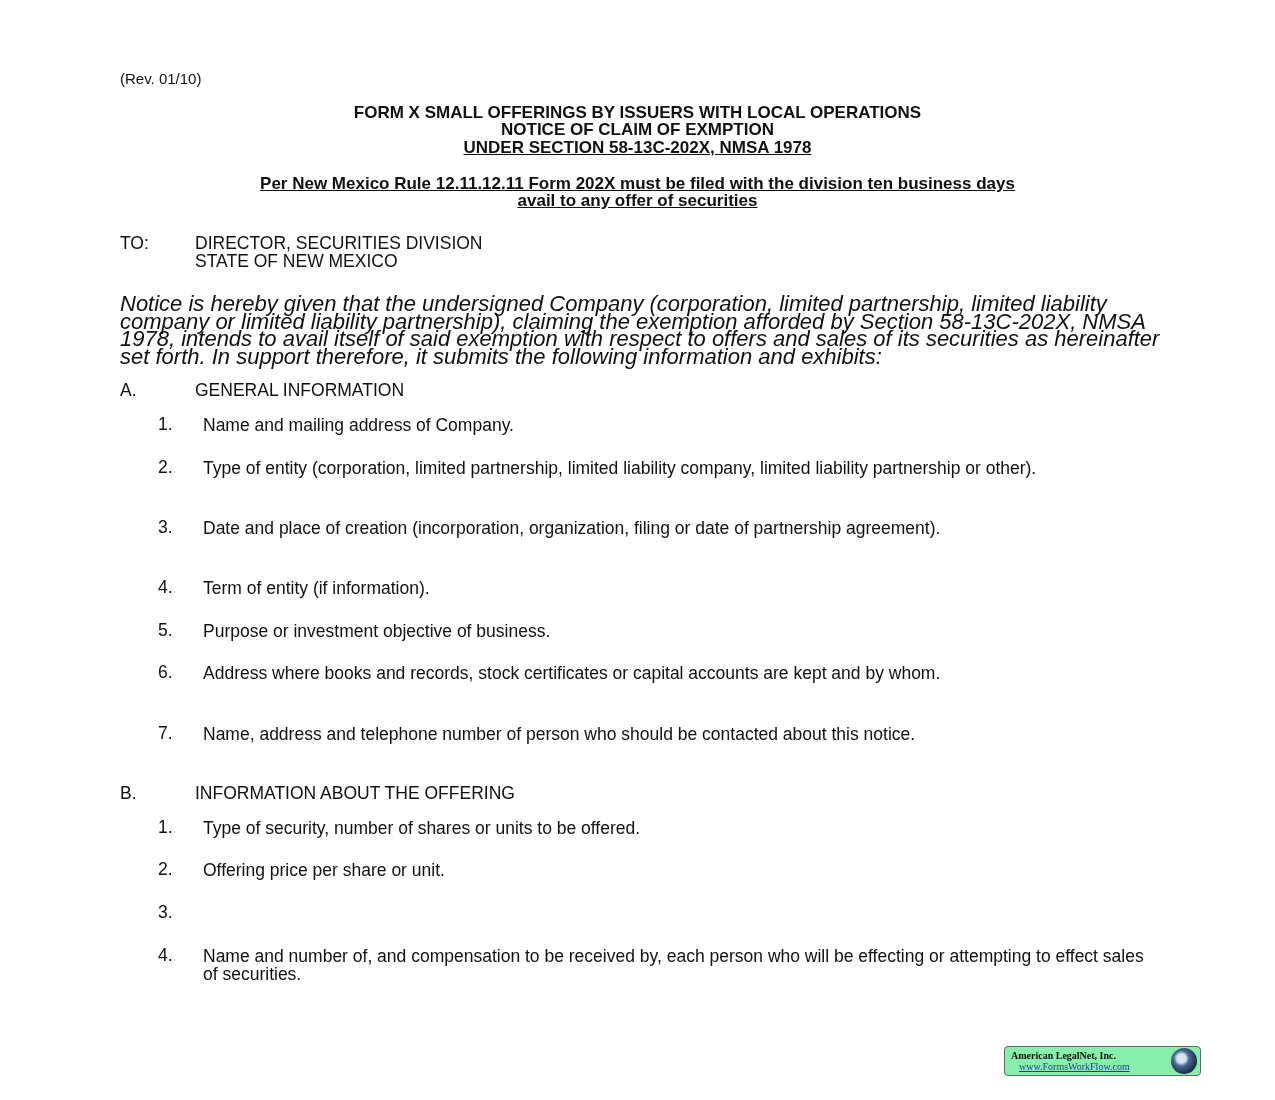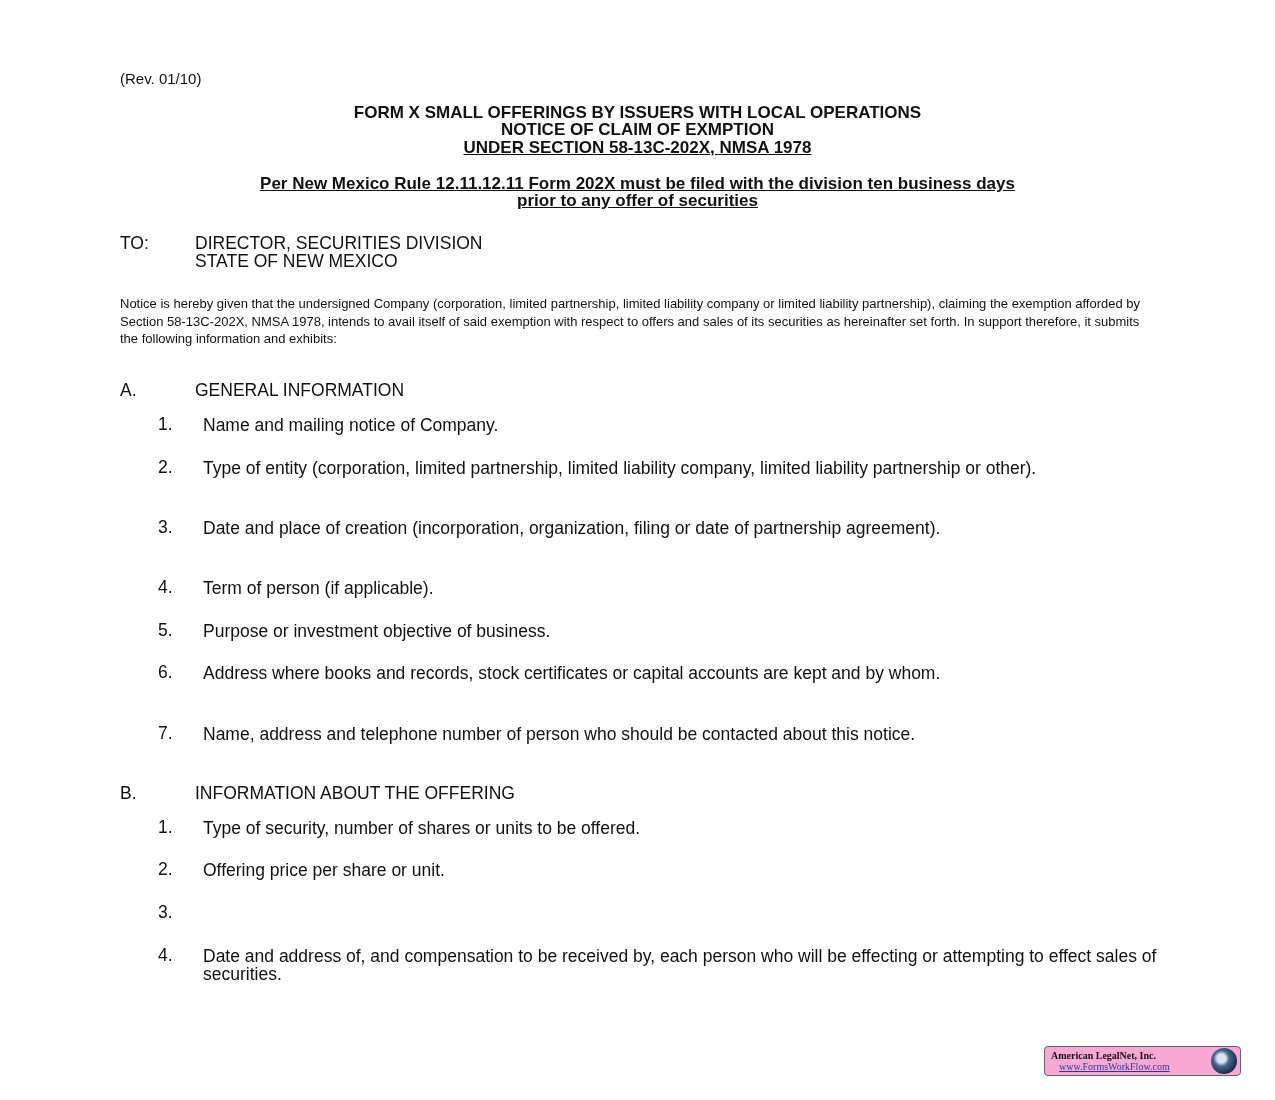--- a/index.html
+++ b/index.html
@@ -5,65 +5,65 @@
   html, body { margin: 0; padding: 0; background: #ffffff; }
   body { width: 1275px; height: 1100px; position: relative; overflow: hidden;
          font-family: "Liberation Sans", sans-serif; color: #111; }
   .page { position: absolute; left: 0; top: 0; width: 1024px; height: 1100px; }
   .abs { position: absolute; white-space: nowrap; }
   .rev { left: 120px; top: 70px; font-size: 15px; }
   .title { left: 0; width: 1275px; text-align: center; font-weight: bold; font-size: 17px; line-height: 18px; }
   .u { text-decoration: underline; }
   .notice { left: 0; width: 1275px; text-align: center; font-weight: bold; font-size: 17px; line-height: 17px; text-decoration: underline; }
   .body { font-size: 17.5px; line-height: 17.5px; }
-  .para { left: 120px; width: 1040px; white-space: normal; font-size: 13px; line-height: 17.6px; }
+  .para { left: 120px; width: 1040px; white-space: normal; font-size: 22px; line-height: 17.6px; font-style: italic; }
   .sec-letter { left: 120px; }
   .sec-title { left: 195px; }
   .num { left: 158px; }
   .item { left: 203px; white-space: normal; width: 960px; line-height: 18px; }
-  .badge { left: 1004px; top: 1046px; width: 195px; height: 28px; border: 1px solid #666; border-radius: 4px; background: #f9a8d4; margin-left: 40px; }
+  .badge { left: 1004px; top: 1046px; width: 195px; height: 28px; border: 1px solid #666; border-radius: 4px; background: #86efac; }
   .badge-name { position: absolute; left: 6px; top: 3px; font-family: "Liberation Serif", serif; font-weight: bold; font-size: 10px; color: #111; }
   .badge-url { position: absolute; left: 14px; top: 14px; font-family: "Liberation Serif", serif; font-size: 10px; color: #2a3a9a; text-decoration: underline; }
   .badge-logo { position: absolute; right: 3px; top: 1px; width: 26px; height: 26px; border-radius: 50%;
     background: radial-gradient(circle at 40% 40%, #d8e4f0 0 20%, #4a6a90 35%, #1c2e48 70%); }
 </style>
 </head>
 <body>
 
 <div class="page">
 
   <div class="abs rev">(Rev. 01/10)</div>
 
   <div class="abs title" style="top:104px">FORM X SMALL OFFERINGS BY ISSUERS WITH LOCAL OPERATIONS</div>
   <div class="abs title" style="top:121px">NOTICE OF CLAIM OF EXMPTION</div>
   <div class="abs title u" style="top:139px">UNDER SECTION 58-13C-202X, NMSA 1978</div>
 
   <div class="abs notice" style="top:175px">Per New Mexico Rule 12.11.12.11 Form 202X must be filed with the division ten business days</div>
-  <div class="abs notice" style="top:192px">prior to any offer of securities</div>
+  <div class="abs notice" style="top:192px">avail to any offer of securities</div>
 
   <div class="abs body" style="left:120px; top:235px">TO:</div>
   <div class="abs body" style="left:195px; top:235px">DIRECTOR, SECURITIES DIVISION</div>
   <div class="abs body" style="left:195px; top:253px">STATE OF NEW MEXICO</div>
 
   <div class="abs para" style="top:295px">Notice is hereby given that the undersigned Company (corporation, limited partnership, limited liability company or limited liability partnership), claiming the exemption afforded by Section 58-13C-202X, NMSA 1978, intends to avail itself of said exemption with respect to offers and sales of its securities as hereinafter set forth.  In support therefore, it submits the following information and exhibits:</div>
 
   <div class="abs body sec-letter" style="top:382px">A.</div>
   <div class="abs body sec-title" style="top:382px">GENERAL INFORMATION</div>
 
   <div class="abs body num" style="top:416px">1.</div>
-  <div class="abs body item" style="top:416px">Name and mailing notice of Company.</div>
+  <div class="abs body item" style="top:416px">Name and mailing address of Company.</div>
 
   <div class="abs body num" style="top:459px">2.</div>
   <div class="abs body item" style="top:459px; width:890px">Type of entity (corporation, limited partnership, limited liability company, limited liability partnership or other).</div>
 
   <div class="abs body num" style="top:519px">3.</div>
   <div class="abs body item" style="top:519px; width:850px">Date and place of creation (incorporation, organization, filing or date of partnership agreement).</div>
 
   <div class="abs body num" style="top:579px">4.</div>
-  <div class="abs body item" style="top:579px">Term of person (if applicable).</div>
+  <div class="abs body item" style="top:579px">Term of entity (if information).</div>
 
   <div class="abs body num" style="top:622px">5.</div>
   <div class="abs body item" style="top:622px">Purpose or investment objective of business.</div>
 
   <div class="abs body num" style="top:664px">6.</div>
   <div class="abs body item" style="top:664px; width:905px">Address where books and records, stock certificates or capital accounts are kept and by whom.</div>
 
   <div class="abs body num" style="top:725px">7.</div>
   <div class="abs body item" style="top:725px">Name, address and telephone number of person who should be contacted about this notice.</div>
 
@@ -72,20 +72,20 @@
 
   <div class="abs body num" style="top:819px">1.</div>
   <div class="abs body item" style="top:819px">Type of security, number of shares or units to be offered.</div>
 
   <div class="abs body num" style="top:861px">2.</div>
   <div class="abs body item" style="top:861px">Offering price per share or unit.</div>
 
   <div class="abs body num" style="top:904px">3.</div>
 
   <div class="abs body num" style="top:947px">4.</div>
-  <div class="abs body item" style="top:947px; width:960px">Date and address of, and compensation to be received by, each person who will be effecting or attempting to effect sales of securities.</div>
+  <div class="abs body item" style="top:947px; width:960px">Name and number of, and compensation to be received by, each person who will be effecting or attempting to effect sales of securities.</div>
 
   <div class="abs badge">
     <span class="badge-name">American LegalNet, Inc.</span>
     <span class="badge-url">www.FormsWorkFlow.com</span>
     <span class="badge-logo"></span>
   </div>
 </div>
 
 </body></html>

